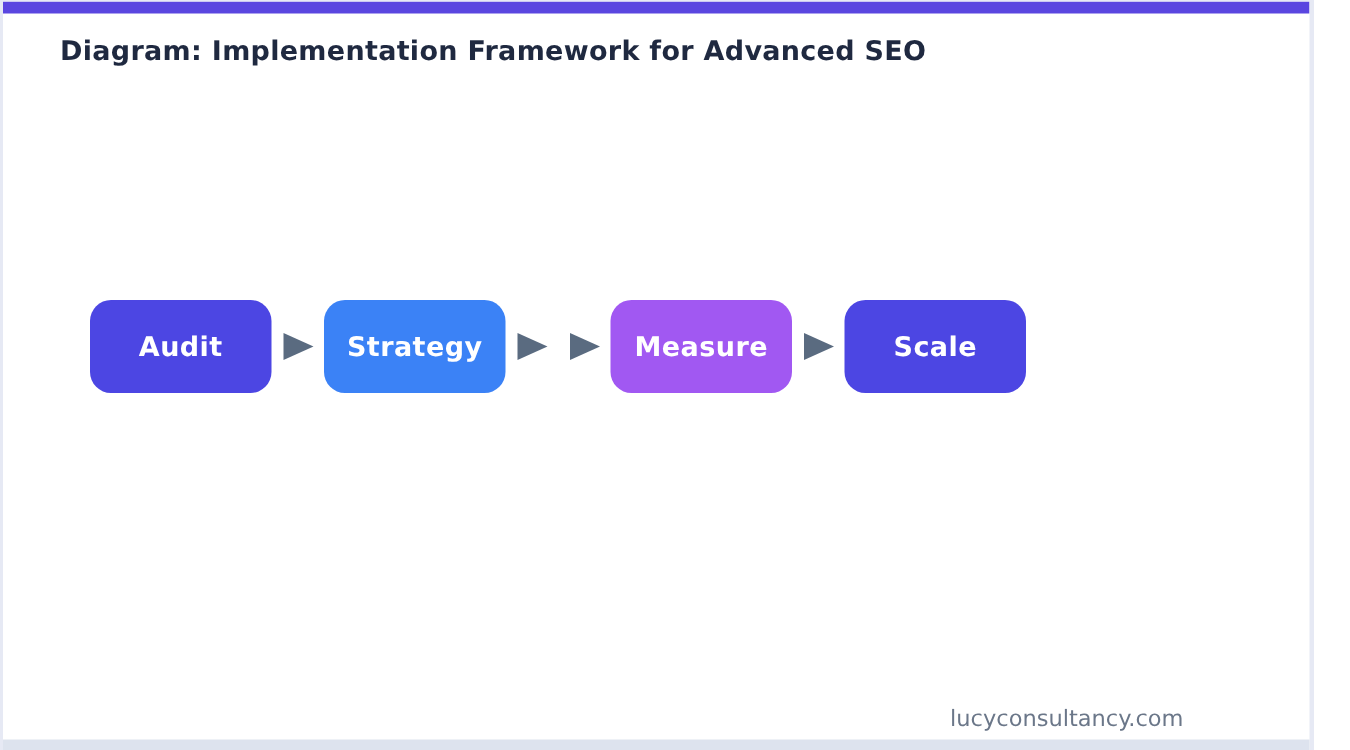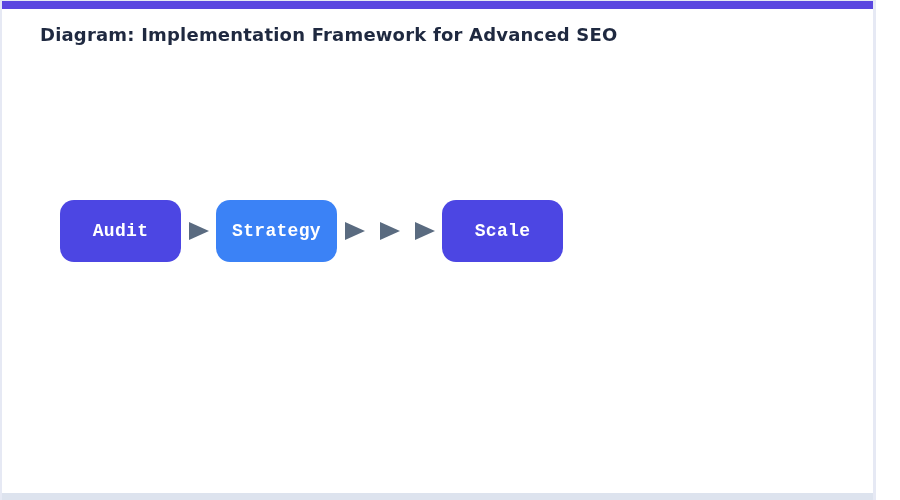--- a/index.html
+++ b/index.html
@@ -60,21 +60,20 @@
     display: flex;
     align-items: center;
     justify-content: center;
     flex: 0 0 auto;
   }
   .step-label {
     color: #ffffff;
     font-weight: bold;
     font-size: 18px;
     letter-spacing: 0.3px;
-    font-family: Liberation Mono, monospace;
   }
   .arrow-wrap {
     width: 35px;
     height: 62px;
     display: flex;
     align-items: center;
     justify-content: center;
     flex: 0 0 auto;
   }
   .arrow {
@@ -108,21 +107,25 @@
       </div>
   <div class="step-box" style="background: #3b82f6;">
     <span class="step-label" style="color: rgb(255, 255, 255);">Strategy</span>
   </div>
 <div class="arrow-wrap">
         <div class="arrow"></div>
       </div>
 <div class="arrow-wrap">
         <div class="arrow"></div>
       </div>
+  <div class="step-box" style="background: rgb(161, 88, 242);">
+    <span class="step-label" style="color: rgb(255, 255, 255);">Measure</span>
+  </div>
 <div class="arrow-wrap">
         <div class="arrow"></div>
       </div>
   <div class="step-box" style="background: rgb(76, 70, 227);">
     <span class="step-label" style="color: rgb(255, 255, 255);">Scale</span>
   </div>
 </div>
+  <div class="footer-text">lucyconsultancy.com</div>
   <div class="bottom-bar"></div>
 </div>
 
 </body></html>

